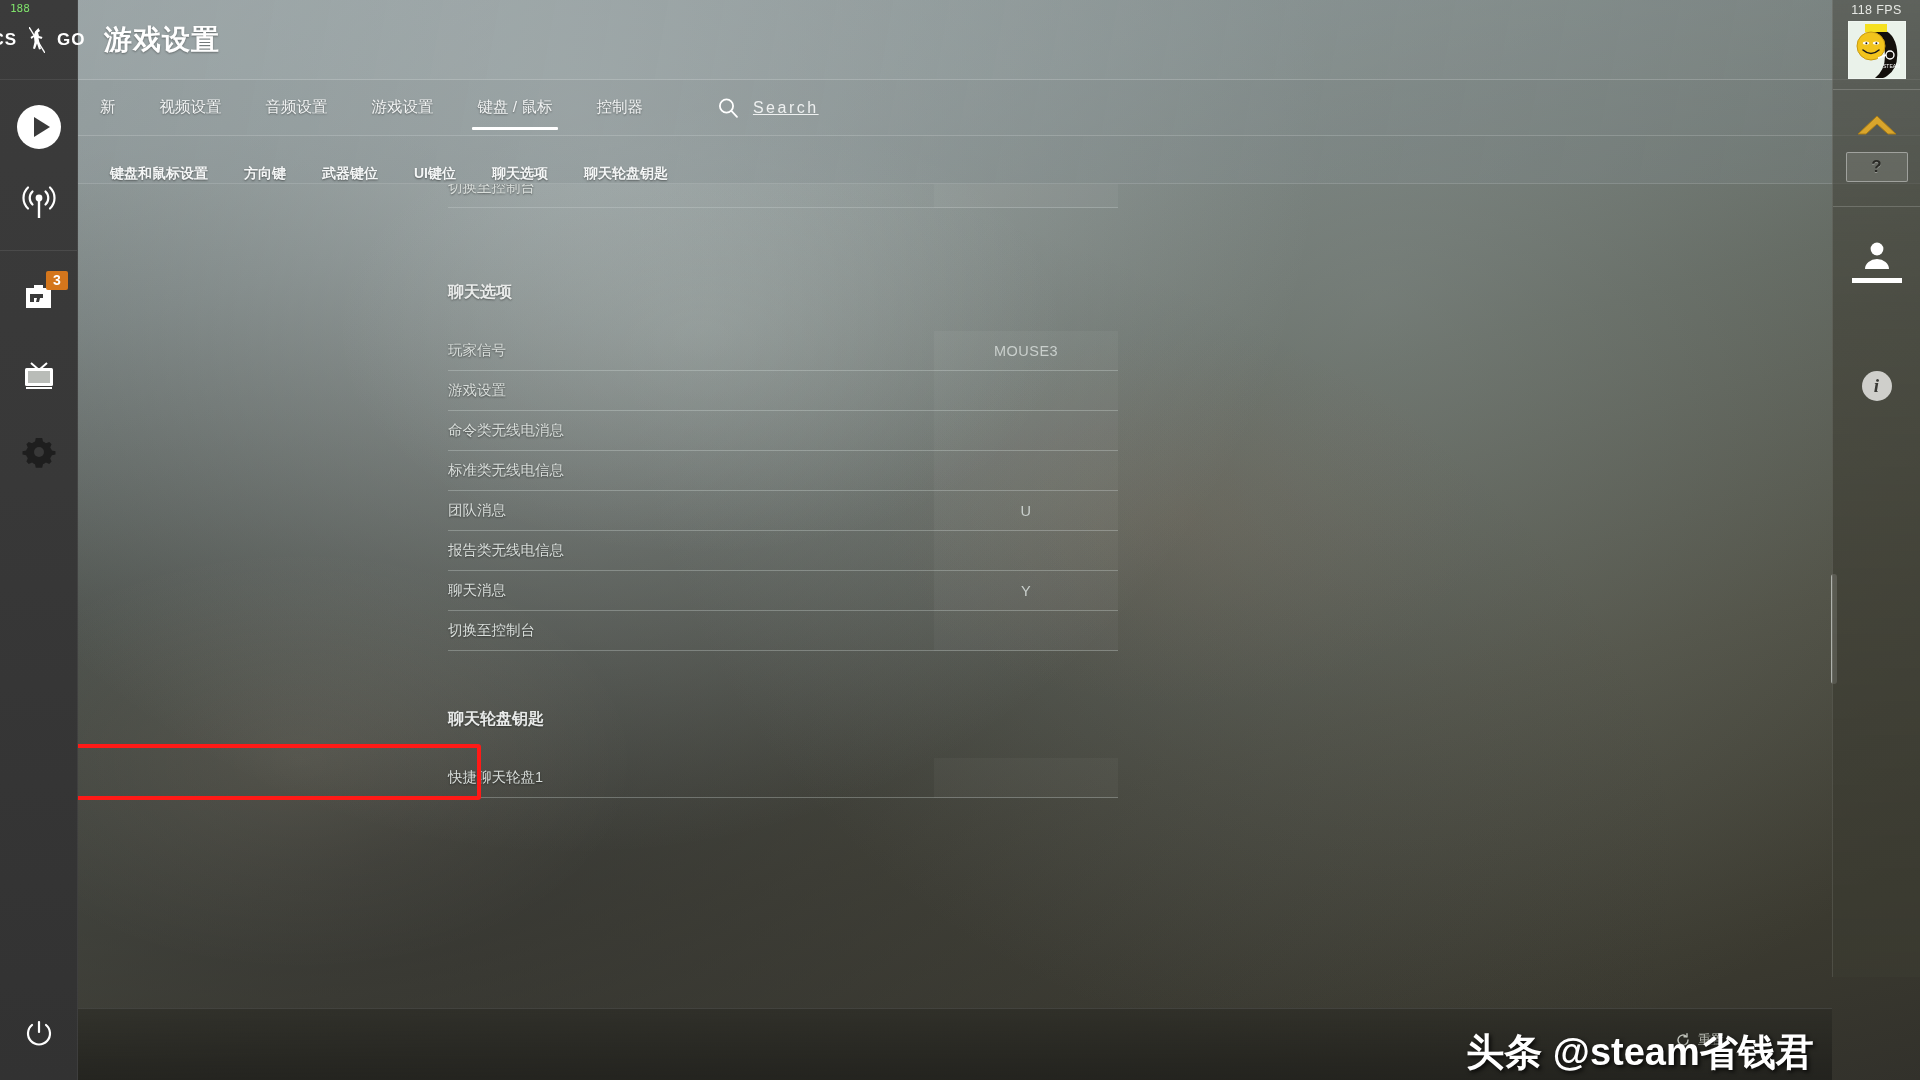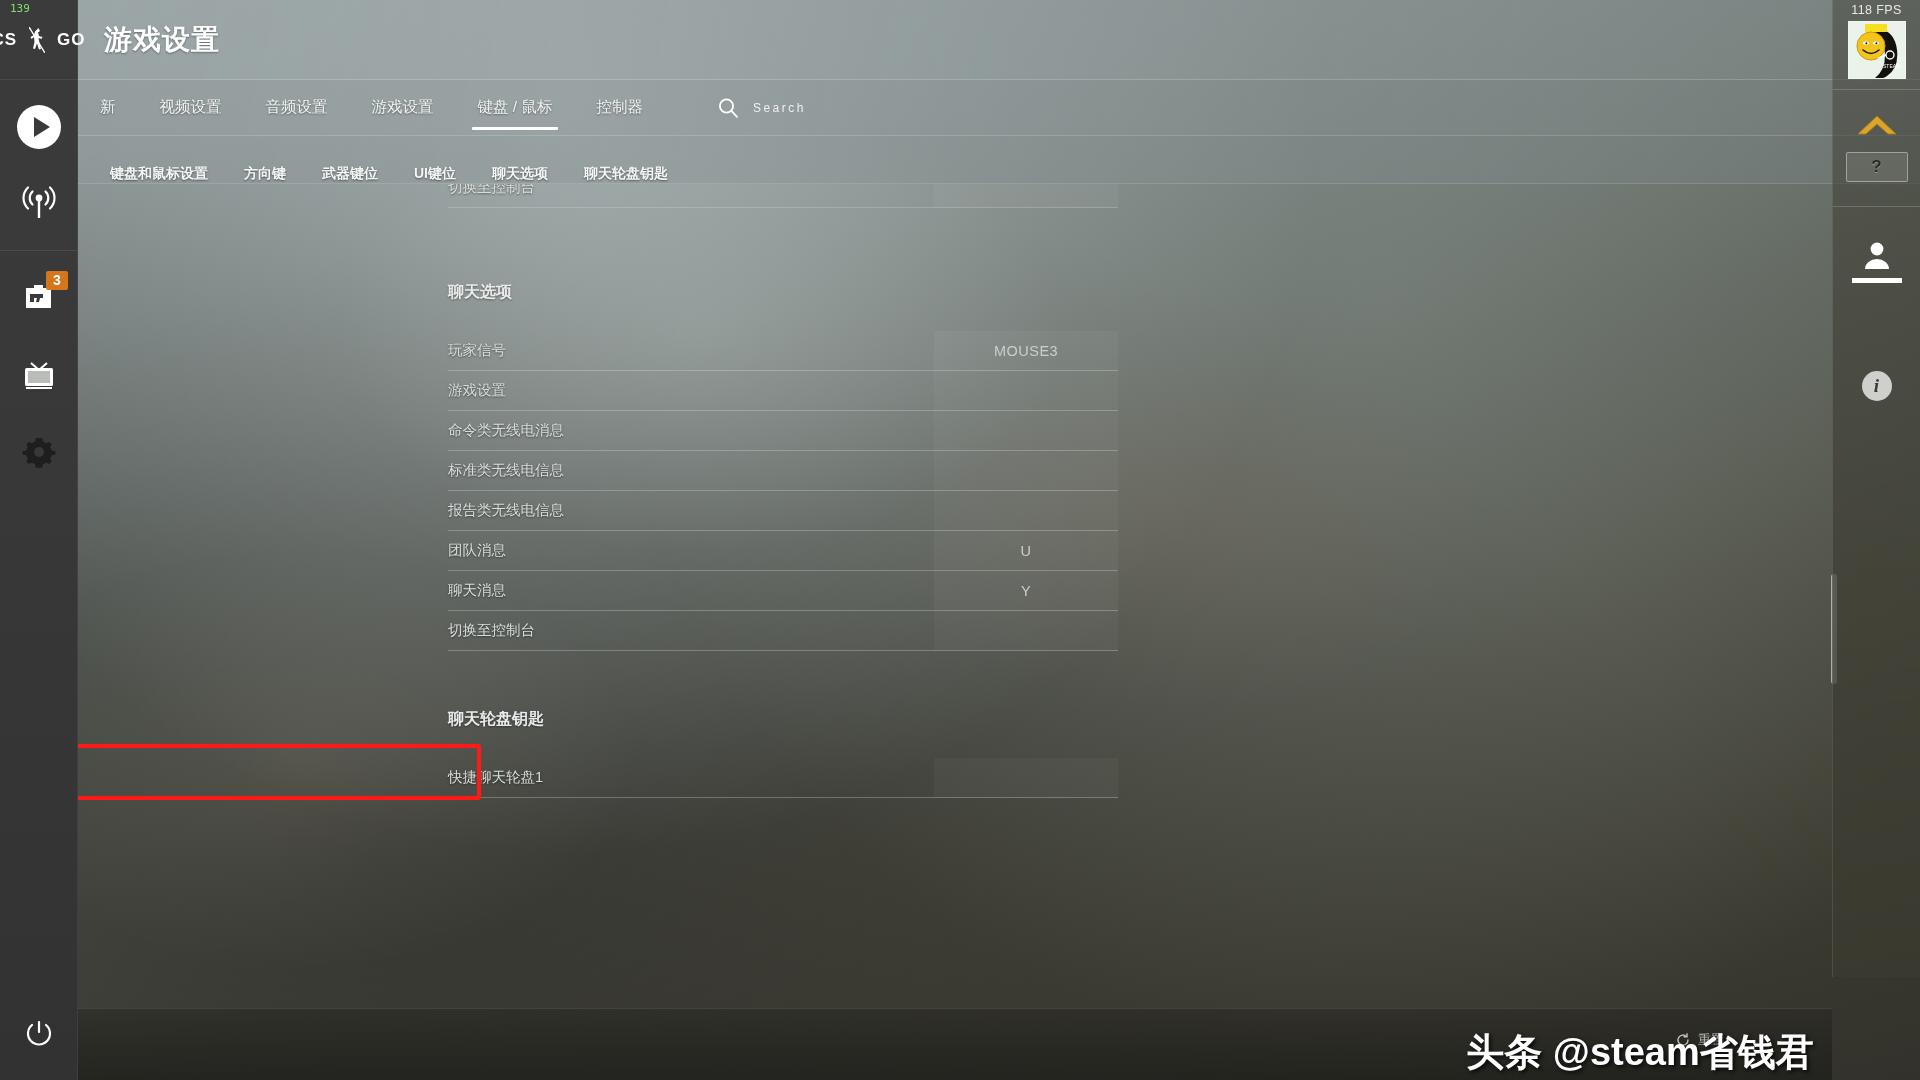--- a/index.html
+++ b/index.html
@@ -84,21 +84,21 @@
     text-shadow:0 1px 2px rgba(0,0,0,0.4); white-space:nowrap;
   }
   .tab.active::after {
     content:""; position:absolute; left:16px; right:16px; bottom:5px;
     height:3px; background:#ffffff; border-radius:1px;
   }
   .searchbox {
     margin-left:52px; display:flex; align-items:center; gap:14px;
     height:100%; cursor:text;
   }
-  .search-label { font-size:12px; color:#eef0f0; letter-spacing:2.5px; }
+  .search-label { font-size:16px; color:#eef0f0; letter-spacing:2.5px;text-decoration:underline; }
 
   
   .subtabbar {
     position:absolute; left:78px; top:136px; right:0; height:48px;
     background:linear-gradient(100deg, rgba(145,155,157,0.45), rgba(120,130,130,0.36));
     display:flex; align-items:center;
     border-bottom:1px solid rgba(255,255,255,0.13);
     z-index:10;
   }
   .subtab {
@@ -218,21 +218,21 @@
   }
 </style>
 </head>
 <body>
 
 <div id="root">
 
   <div class="bg-base"></div>
   <div class="bg-blur1"></div>
 
-  <div class="fps-corner">139</div>
+  <div class="fps-corner">188</div>
 
   <div class="left-rail">
 
     <div class="rail-logo">
       <div class="csgo-logo">
         <span class="csgo-txt">CS</span>
         <svg width="16" height="26" viewBox="0 0 16 26">
           <path d="M9.5 1 L11 4 L9 5.5 L10 9 L13.5 10 L12.5 12 L9.5 11 L10.5 16 L12 22 L10 22.5 L8 16.5 L6 22 L4 21.5 L5.5 15 L5 10 L2.5 12 L1.5 10 L5 8 L6 4.5 Z" fill="#ffffff"></path>
           <path d="M0 0 L16 26" stroke="#ffffff" stroke-width="1.4" fill="none"></path>
         </svg>
@@ -350,26 +350,26 @@
           </div>
           <div class="setting-row">
             <span class="row-label">命令类无线电消息</span>
             <span class="row-value empty"></span>
           </div>
           <div class="setting-row">
             <span class="row-label">标准类无线电信息</span>
             <span class="row-value empty"></span>
           </div>
           <div class="setting-row">
-            <span class="row-label">报告类无线电信息</span>
-            <span class="row-value empty"></span>
-          </div>
-          <div class="setting-row">
             <span class="row-label">团队消息</span>
             <span class="row-value">U</span>
+          </div>
+          <div class="setting-row">
+            <span class="row-label">报告类无线电信息</span>
+            <span class="row-value empty"></span>
           </div>
           <div class="setting-row">
             <span class="row-label">聊天消息</span>
             <span class="row-value">Y</span>
           </div>
           <div class="setting-row">
             <span class="row-label">切换至控制台</span>
             <span class="row-value empty"></span>
           </div>
           <div class="group-title">聊天轮盘钥匙</div>

